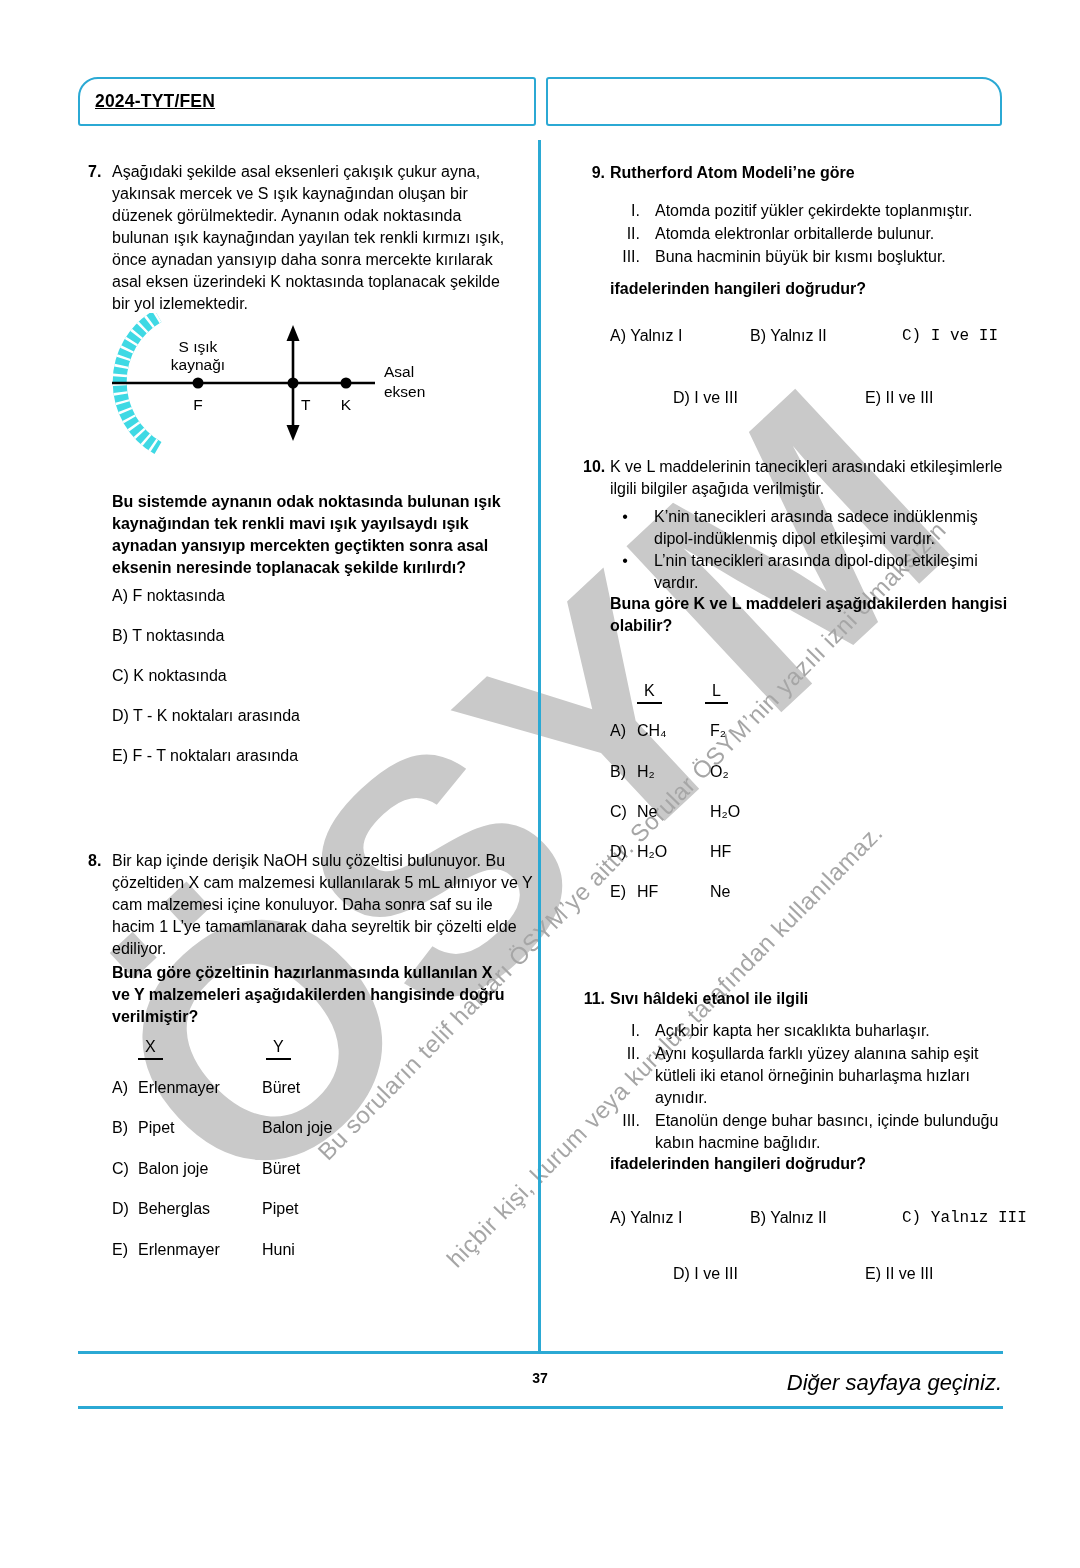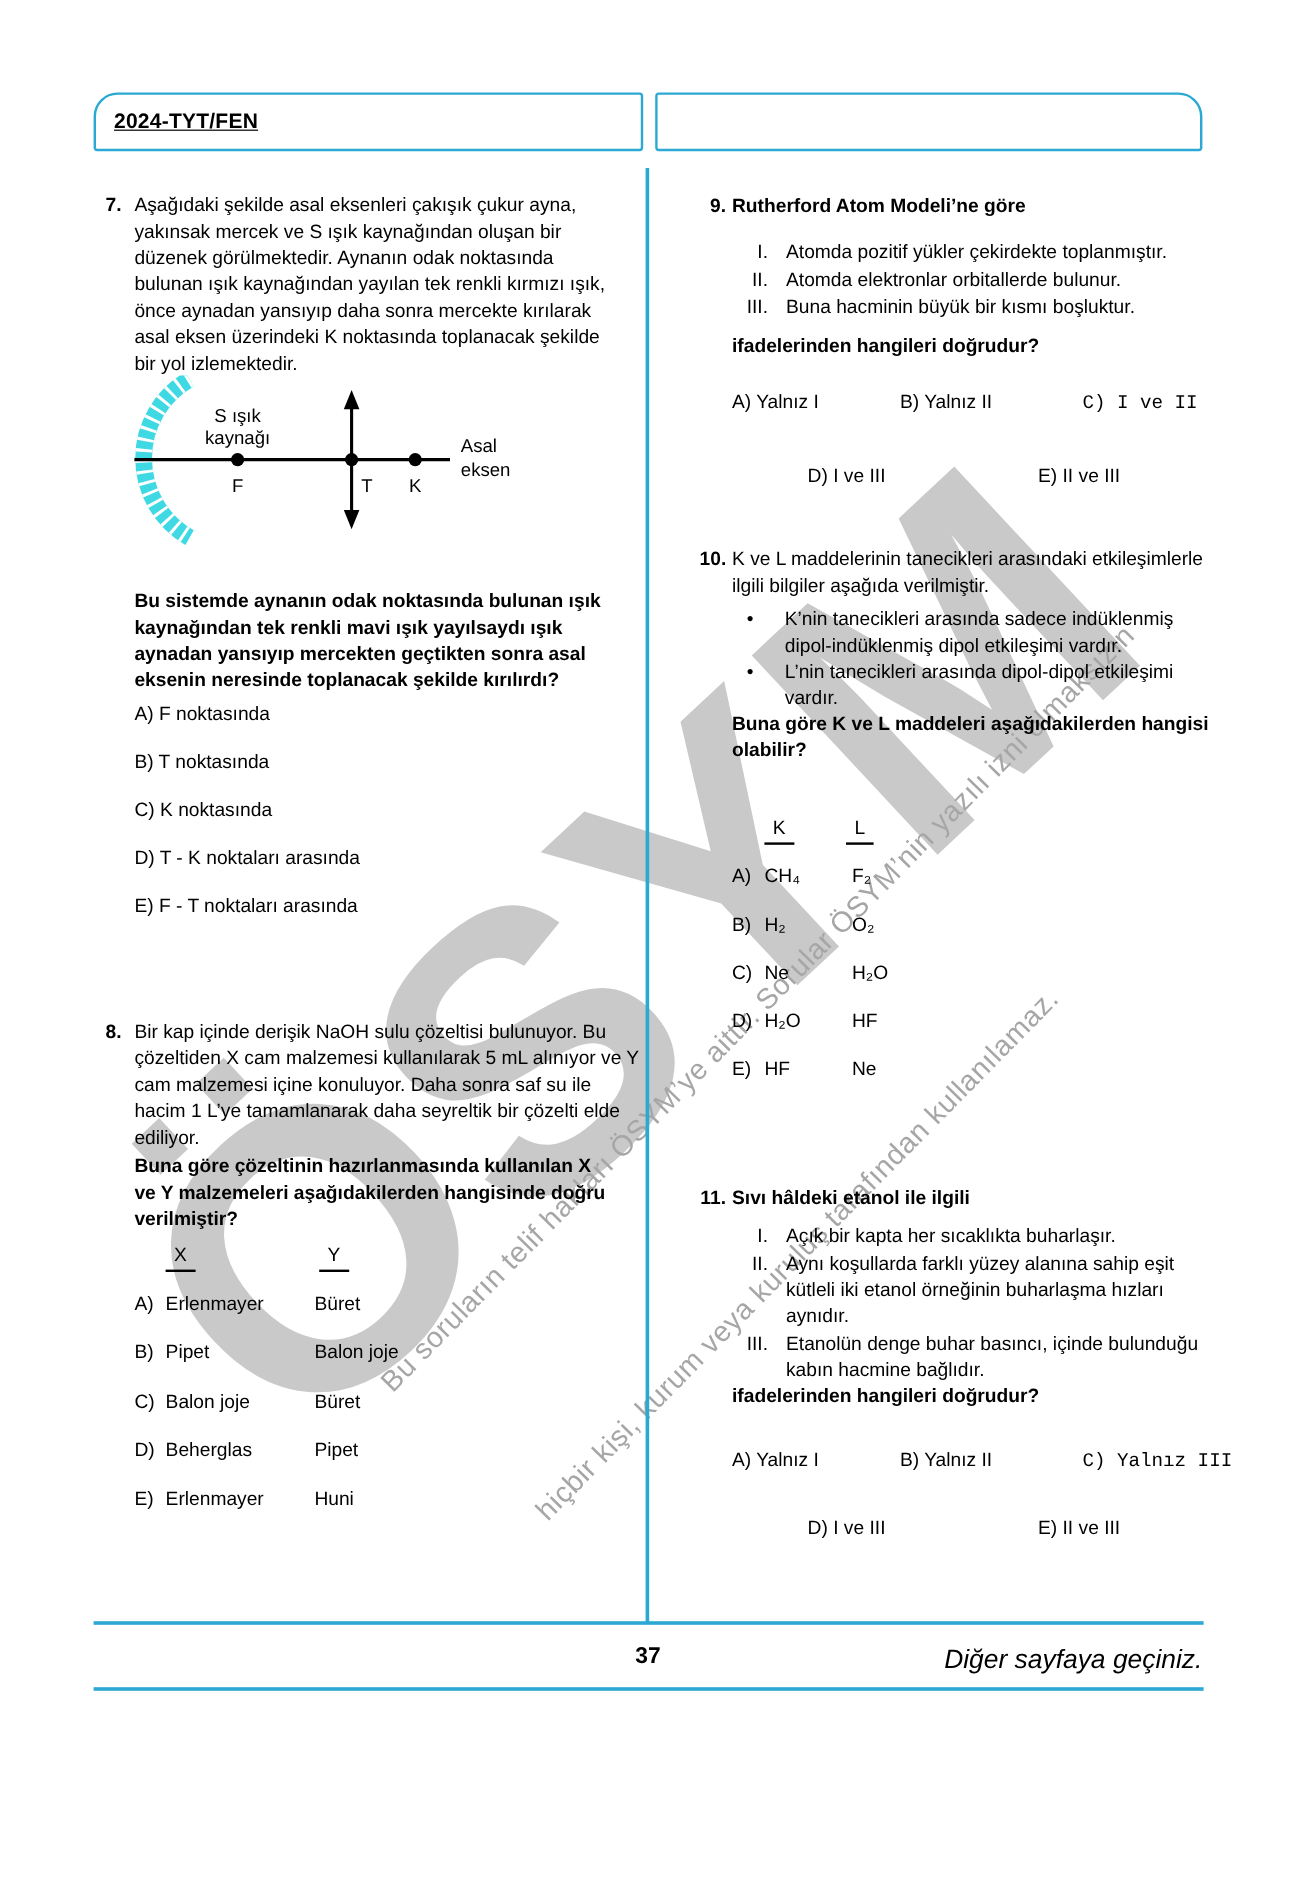--- a/index.html
+++ b/index.html
@@ -30,21 +30,21 @@
   .hbox-left{left:78px;width:458px;border-radius:20px 3px 3px 3px;display:flex;align-items:center;padding-left:15px;}
   .hbox-right{left:546px;width:456px;border-radius:3px 20px 3px 3px;}
   .htitle{font-weight:bold;font-size:17.5px;letter-spacing:.2px;text-decoration:underline;}
 
   .divider{position:absolute;left:538px;top:140px;width:3px;height:1212px;background:#2BA9D4;z-index:2;}
 
   
   .fline{position:absolute;left:78px;width:925px;height:3px;background:#2BA9D4;z-index:2;}
   .fline1{top:1351px;}
   .fline2{top:1406px;}
-  .pageno{position:absolute;left:0;top:1370px;width:1080px;text-align:center;font-weight:bold;font-size:19px;z-index:2;}
+  .pageno{position:absolute;left:0;top:1370px;width:1080px;text-align:center;font-weight:bold;font-size:14px;z-index:2;}
   .nextpage{position:absolute;right:78px;top:1370px;font-style:italic;font-size:22px;z-index:2;}
 
   
   .q{position:absolute;z-index:1;font-size:16px;line-height:22px;}
   .qhead{display:flex;}
   .qnum{flex:none;font-weight:bold;}
   .numL{width:24px;}
   .numR{width:27px;text-align:right;padding-right:5px;box-sizing:border-box;}
   .qtext{margin:0;}
   .qprompt{margin:0;font-weight:bold;}

